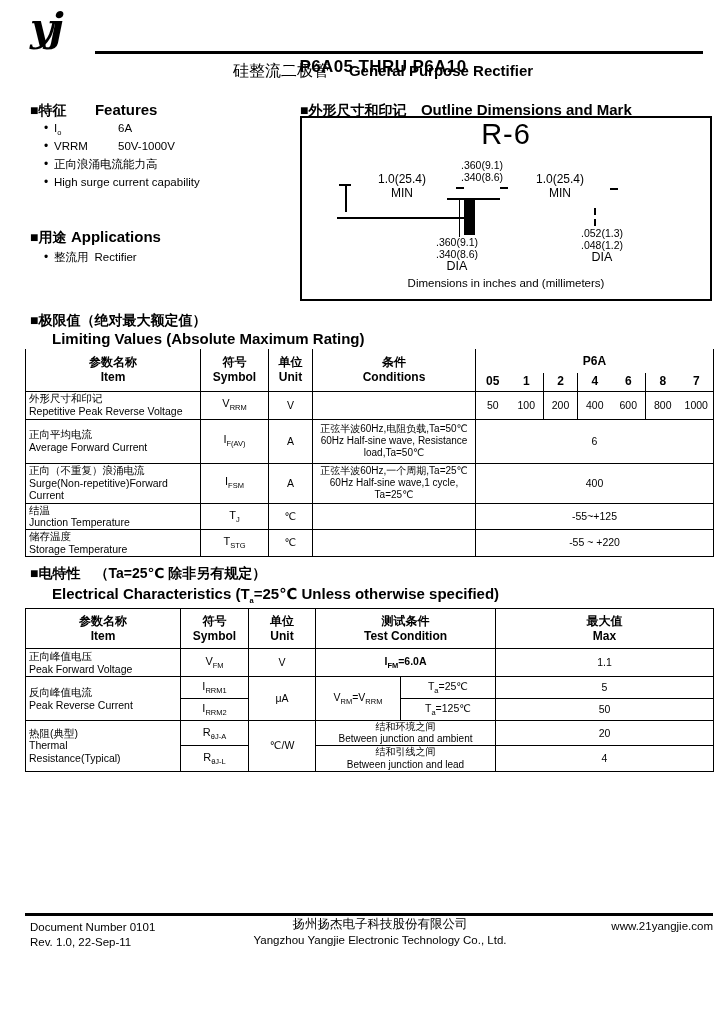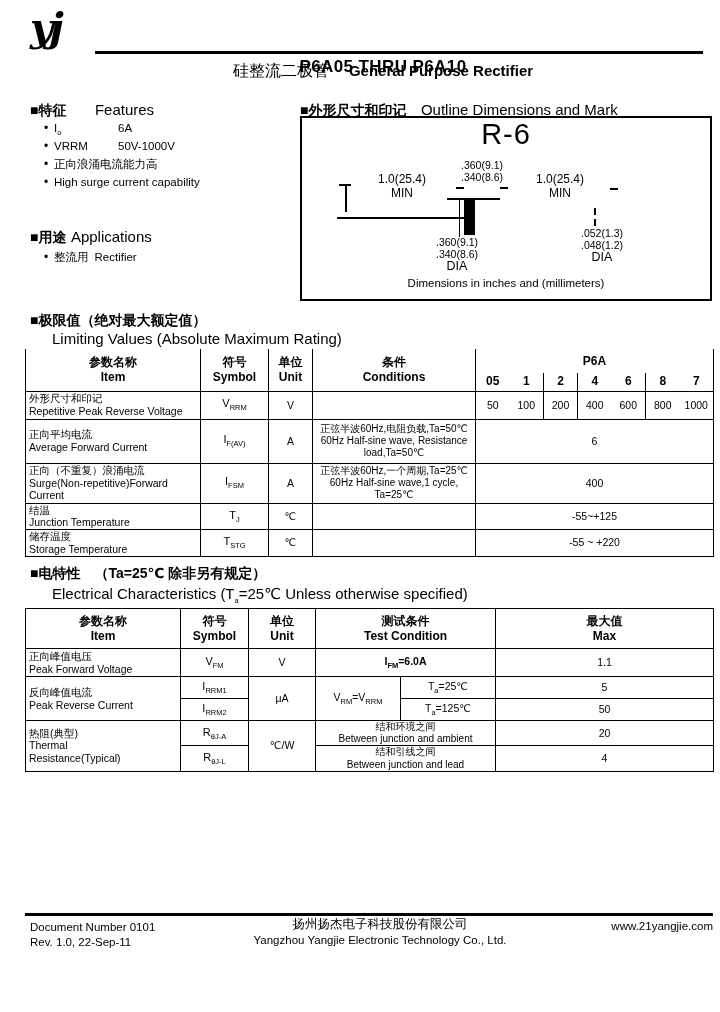--- a/index.html
+++ b/index.html
@@ -13,21 +13,21 @@
   .title{position:absolute;left:46px;top:24px;width:674px;text-align:center;
          font-size:17px;font-weight:bold;letter-spacing:.4px;margin-top:33px;}
   .title-rule{position:absolute;left:95px;top:51px;width:608px;height:3px;background:#000;}
   .subtitle{position:absolute;left:46px;top:61px;width:674px;text-align:center;}
   .sub-cn{font-size:16px;margin-right:20px;}
   .sub-en{font-size:15px;font-weight:bold;}
 
   
   .sec-head{position:absolute;white-space:nowrap;}
   .sec-cn{font-size:14px;font-weight:bold;}
-  .sec-en{font-size:15px;font-weight:normal;}
+  .sec-en{font-size:15px;font-weight:bold;}
 
   
   .feat-list{position:absolute;left:44px;top:121px;width:250px;font-size:11.5px;}
   .feat-row{display:flex;align-items:baseline;height:18px;}
   .blt{width:10px;font-size:12px;}
   .f-label{width:64px;}
   sub{font-size:7.5px;}
   .app-item{position:absolute;left:44px;top:250px;font-size:11.5px;display:flex;align-items:baseline;}
   .app-cn{margin-right:6px;}
 

